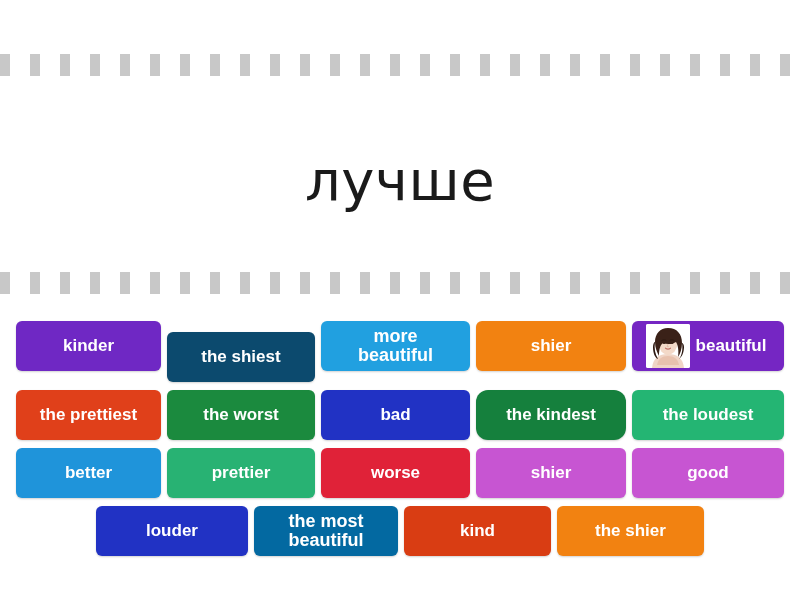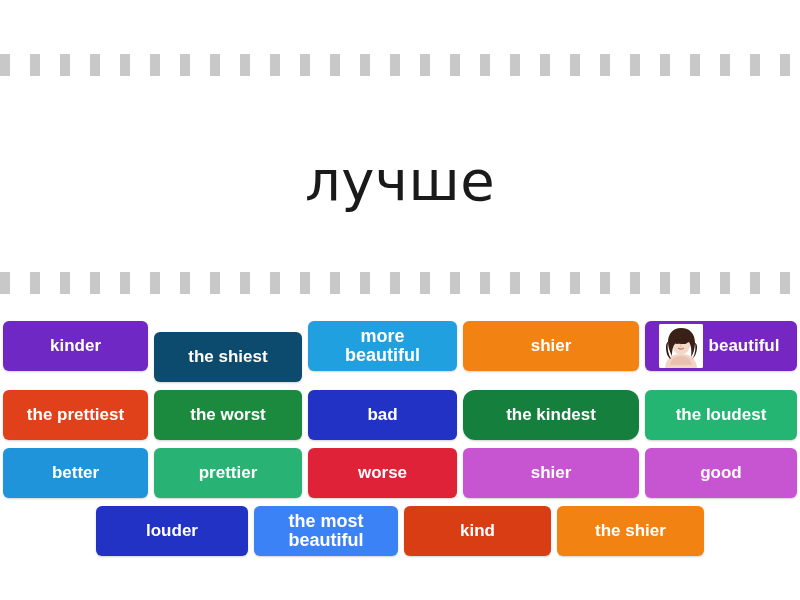--- a/index.html
+++ b/index.html
@@ -107,21 +107,21 @@
     position: relative;
     overflow: hidden;
   }
   .tile .pic svg { display: block; width: 44px; height: 44px; }
   .tile .pic-label { padding-left: 2px; }
 
   
   .w-145 { width: 145px; }
   .w-148 { width: 148px; }
   .w-149 { width: 149px; }
-  .w-150 { width: 176px; }
+  .w-150 { width: 150px; }
   .w-152 { width: 152px; }
   .w-144 { width: 144px; }
   .w-147 { width: 147px; }
 </style>
 </head>
 <body>
 
 <div id="stage">
 
   <div class="dash-line" id="dash-top">
@@ -220,20 +220,20 @@
       </div>
       <div class="tile-row">
         <div class="tile w-145" style="background: rgb(31, 148, 218);"><span>better</span></div>
         <div class="tile w-148" style="background: rgb(40, 178, 115);"><span>prettier</span></div>
         <div class="tile w-149" style="background: rgb(224, 34, 56);"><span>worse</span></div>
         <div class="tile w-150" style="background: rgb(199, 85, 210);"><span>shier</span></div>
         <div class="tile w-152" style="background: rgb(199, 85, 210);"><span>good</span></div>
       </div>
       <div class="tile-row">
         <div class="tile w-152" style="background: rgb(33, 50, 196);"><span>louder</span></div>
-        <div class="tile w-144 two-line" style="background: #3b82f6;"><span>the most
+        <div class="tile w-144 two-line" style="background: #0369a1;"><span>the most
 beautiful</span></div>
         <div class="tile w-147" style="background: rgb(217, 61, 19);"><span>kind</span></div>
         <div class="tile w-147" style="background: rgb(242, 130, 17);"><span>the shier</span></div>
       </div>
     </div>
 
 </div>
 
 </body></html>

